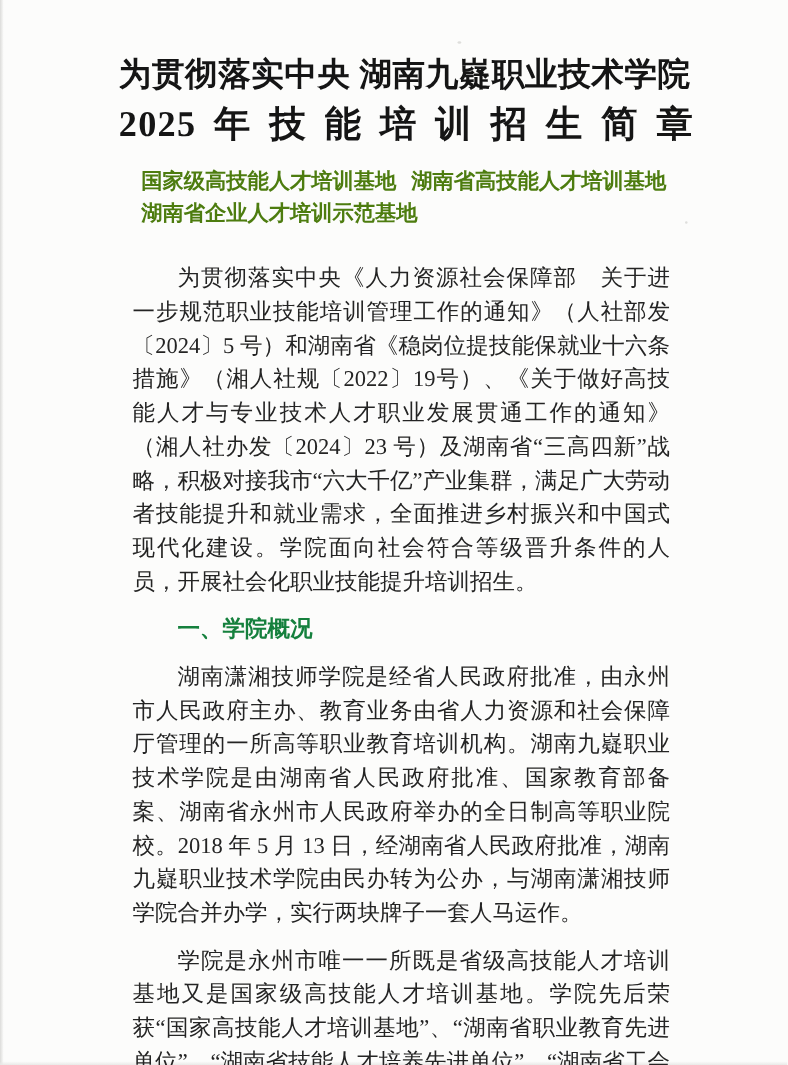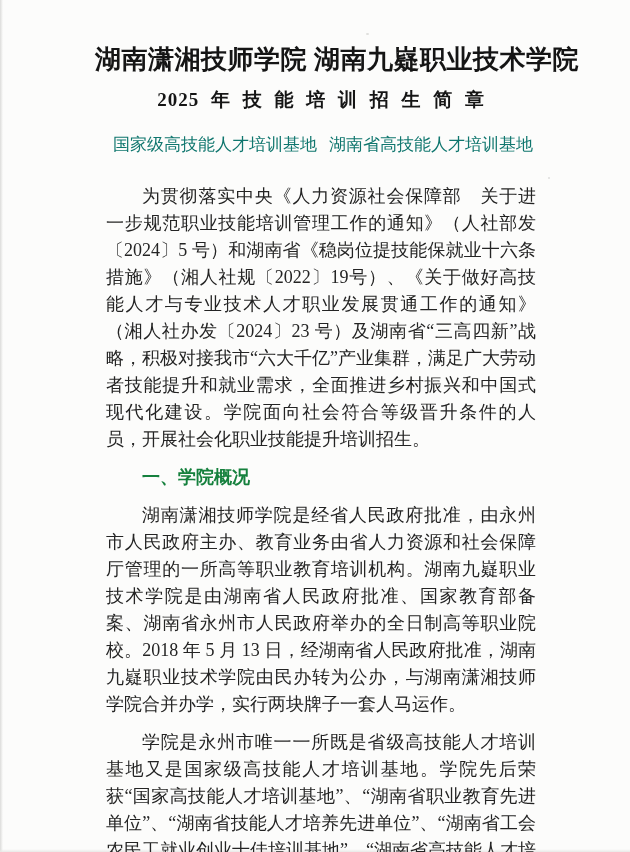--- a/index.html
+++ b/index.html
@@ -51,41 +51,41 @@
   .title-l1 {
     font-size: 26px;
     font-weight: 700;
     line-height: 40px;
     text-align: center;
     letter-spacing: 0.5px;
     color: #151515;
     white-space: nowrap;
   }
   .title-l2 {
-    font-size: 19px;
+    font-size: 29px;
     font-weight: 700;
     line-height: 40px;
     text-align: center;
     word-spacing: 6px;
     letter-spacing: 1px;
     color: #151515;
     white-space: nowrap;
   }
   .honors {
     margin-top: 12px;
     padding-left: 18px;
   }
   .honor-row {
     display: flex;
     line-height: 26px;
   }
   .honor {
     font-size: 17px;
-    font-weight: 400;
-    color: #0f766e;
+    font-weight: 700;
+    color: #4d7c0f;
     white-space: nowrap;
   }
   .honor.c1 {
     width: 216px;
     flex: 0 0 216px;
   }
   .bodytext {
     margin-top: 25px;
     font-size: 18px;
     line-height: 27px;
@@ -107,30 +107,31 @@
 
 <div class="page">
 
   <div class="edge-left"></div>
   <div class="edge-bottom"></div>
   <div class="speck s1"></div>
   <div class="speck s2"></div>
 
   <div class="doc">
 
-    <div class="title-l1">湖南潇湘技师学院 湖南九嶷职业技术学院</div>
+    <div class="title-l1">为贯彻落实中央 湖南九嶷职业技术学院</div>
 
     <div class="title-l2">2025 年 技 能 培 训 招 生 简 章</div>
 
     <div class="honors">
       <div class="honor-row">
         <span class="honor c1">国家级高技能人才培训基地</span>
         <span class="honor">湖南省高技能人才培训基地</span>
       </div>
       <div class="honor-row">
+        <span class="honor">湖南省企业人才培训示范基地</span>
       </div>
     </div>
 
     <div class="bodytext">
       <p>为贯彻落实中央《人力资源社会保障部　关于进一步规范职业技能培训管理工作的通知》（人社部发〔2024〕5 号）和湖南省《稳岗位提技能保就业十六条措施》（湘人社规〔2022〕19号）、《关于做好高技能人才与专业技术人才职业发展贯通工作的通知》（湘人社办发〔2024〕23 号）及湖南省“三高四新”战略，积极对接我市“六大千亿”产业集群，满足广大劳动者技能提升和就业需求，全面推进乡村振兴和中国式现代化建设。学院面向社会符合等级晋升条件的人员，开展社会化职业技能提升培训招生。</p>
       <p class="heading">一、学院概况</p>
       <p>湖南潇湘技师学院是经省人民政府批准，由永州市人民政府主办、教育业务由省人力资源和社会保障厅管理的一所高等职业教育培训机构。湖南九嶷职业技术学院是由湖南省人民政府批准、国家教育部备案、湖南省永州市人民政府举办的全日制高等职业院校。2018 年 5 月 13 日，经湖南省人民政府批准，湖南九嶷职业技术学院由民办转为公办，与湖南潇湘技师学院合并办学，实行两块牌子一套人马运作。</p>
       <p>学院是永州市唯一一所既是省级高技能人才培训基地又是国家级高技能人才培训基地。学院先后荣获“国家高技能人才培训基地”、“湖南省职业教育先进单位”、“湖南省技能人才培养先进单位”、“湖南省工会农民工就业创业十佳培训基地”、“湖南省高技能人才培训基地”、“湖南省专项职业能力考核</p>
     </div>
 

